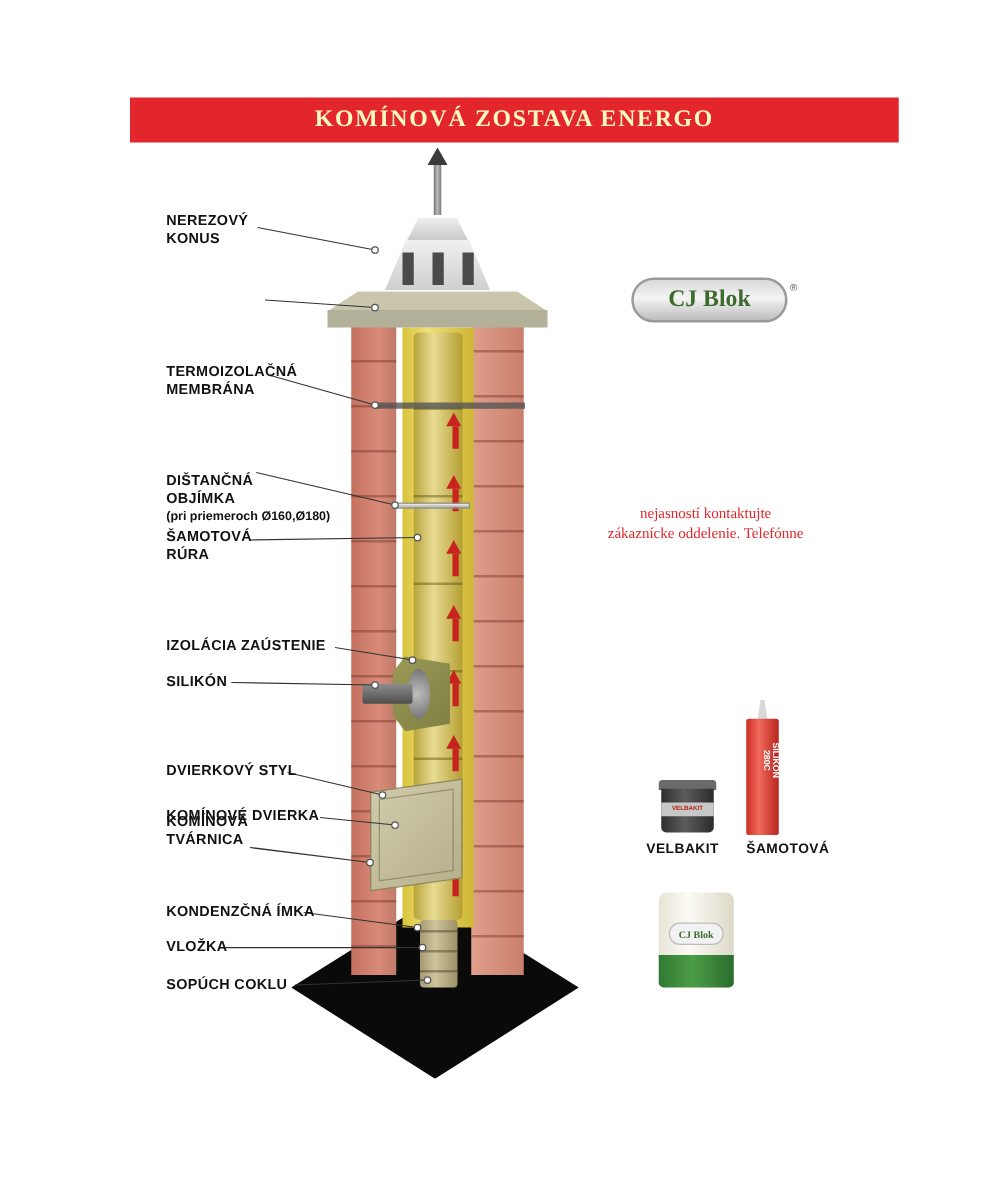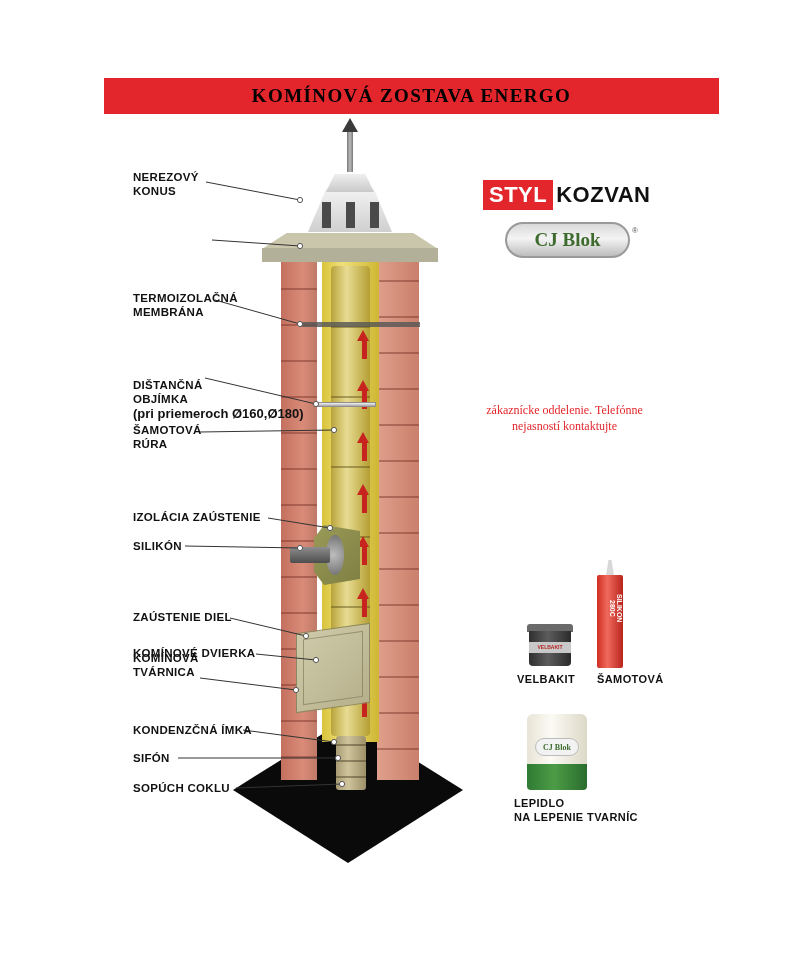--- a/index.html
+++ b/index.html
@@ -22,21 +22,21 @@
   .title-banner {
     position: absolute;
     left: 104px; top: 78px;
     width: 615px; height: 36px;
     background: #e3262b;
     display: flex;
     align-items: center;
     justify-content: center;
   }
   .title-banner .title-text {
-    color: #000000;
+    color: #fef9c3;
     font-size: 19px;
     font-weight: bold;
     letter-spacing: 1.4px;
     font-family: "Liberation Serif", serif;
   }
 
   
   .logo-styl {
     position: absolute;
     left: 483px; top: 180px;
@@ -104,21 +104,21 @@
     position: absolute;
     font-size: 11.5px;
     font-weight: bold;
     color: #111111;
     line-height: 14px;
     letter-spacing: 0.3px;
     white-space: pre-line;
   }
   .label .sub {
     display: block;
-    font-size: 13px;
+    font-size: 10px;
     font-weight: bold;
     letter-spacing: 0;
     margin-top: 1px;
   }
 
   
   .stage { position: absolute; left: 0; top: 0; width: 800px; height: 960px; }
 
   
   .base-slab {
@@ -587,46 +587,42 @@
     <span class="sub">(pri priemeroch Ø160,Ø180)</span>
   </div>
 
   <div class="label" style="left:133px;top:423px">ŠAMOTOVÁ
 RÚRA</div>
 
   <div class="label" style="left:133px;top:510px">IZOLÁCIA ZAÚSTENIE</div>
 
   <div class="label" style="left:133px;top:539px">SILIKÓN</div>
 
-  <div class="label" style="left:133px;top:610px">ZAÚSTENIE DIEL</div>
+  <div class="label" style="left:133px;top:610px">DVIERKOVÝ STYL</div>
 
   <div class="label" style="left:133px;top:646px">KOMÍNOVÉ DVIERKA</div>
 
   <div class="label" style="left:133px;top:651px">KOMÍNOVÁ
 TVÁRNICA</div>
 
   <div class="label" style="left:133px;top:723px">KONDENZČNÁ ÍMKA</div>
 
-  <div class="label" style="left:133px;top:751px">SIFÓN</div>
+  <div class="label" style="left:133px;top:751px">VLOŽKA</div>
 
   <div class="label" style="left:133px;top:781px">SOPÚCH COKLU</div>
 
-  <div class="logo-styl">
-    <div class="styl-red">STYL</div>
-    <div class="styl-black">KOZVAN</div>
-  </div>
 
   <div class="logo-cj">
     <span class="cj-text">CJ Blok</span>
     <span class="cj-reg">®</span>
   </div>
 
   <div class="contact">
+    <div>nejasností kontaktujte</div>
     <div>zákaznícke oddelenie. Telefónne</div>
-    <div>nejasností kontaktujte</div>
   </div>
 
   <div class="product velbakit">
     <div class="lid"></div>
     <div class="body"></div>
     <div class="band">
         <div class="band-txt">VELBAKIT</div>
       </div>
   </div>
   <div class="product-caption" style="left:517px;top:672px">VELBAKIT</div>
@@ -636,16 +632,14 @@
     <div class="tube"></div>
     <div class="tube-label">SILIKON 280C</div>
   </div>
   <div class="product-caption" style="left:597px;top:672px">ŠAMOTOVÁ</div>
 
   <div class="product lepidlo">
     <div class="bag"></div>
     <div class="bag-green"></div>
     <div class="bag-logo">CJ Blok</div>
   </div>
-  <div class="product-caption" style="left:514px;top:796px;white-space:pre-line">LEPIDLO
-NA LEPENIE TVARNÍC</div>
 
 </div>
 
 </body></html>

